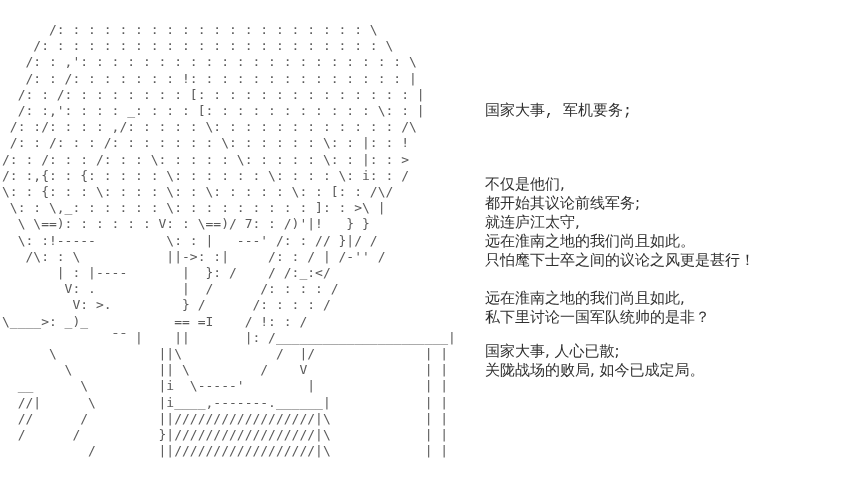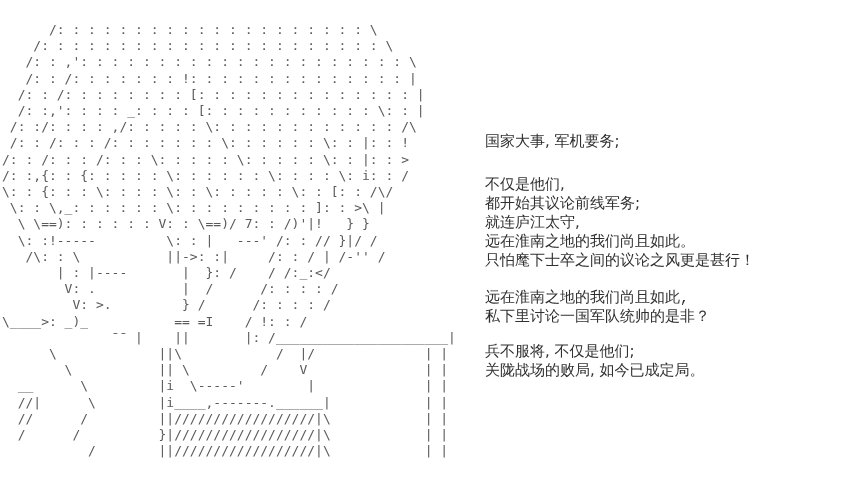--- a/index.html
+++ b/index.html
@@ -12,23 +12,23 @@
     position:absolute; left:2px; top:22px; margin:0;
     font-family:"DejaVu Sans Mono", monospace;
     font-size:13px; line-height:16.2px;
     color:#5a5a5a; white-space:pre;
   }
   .dialogue {
     position:absolute; left:485px; top:0; width:380px;
     color:#303030; font-size:15px; line-height:19px;
   }
   .dlg-block { position:absolute; left:0; white-space:nowrap; }
-  .dlg-b1 { top:132px; }
+  .dlg-b1 { top:102px;font-family:Liberation Mono, monospace; }
   .dlg-b2 { top:175px; }
-  .dlg-b3 { top:289px;font-family:Liberation Mono, monospace; }
+  .dlg-b3 { top:289px; }
   .dlg-b4 { top:342px; }
   .dlg-line { height:19px; }
 </style>
 </head>
 <body>
 
 <div class="screen">
 
   <pre class="aa">      /: : : : : : : : : : : : : : : : : : : : \
     /: : : : : : : : : : : : : : : : : : : : : : \
@@ -71,18 +71,18 @@
       <div class="dlg-line">远在淮南之地的我们尚且如此。</div>
       <div class="dlg-line">只怕麾下士卒之间的议论之风更是甚行！</div>
     </div>
 
     <div class="dlg-block dlg-b3">
       <div class="dlg-line">远在淮南之地的我们尚且如此,</div>
       <div class="dlg-line">私下里讨论一国军队统帅的是非？</div>
     </div>
 
     <div class="dlg-block dlg-b4">
-      <div class="dlg-line">兵不服将, 不仅是他们;</div>
+      <div class="dlg-line">国家大事, 人心已散;</div>
       <div class="dlg-line">关陇战场的败局, 如今已成定局。</div>
     </div>
 
   </div>
 </div>
 
 </body></html>

